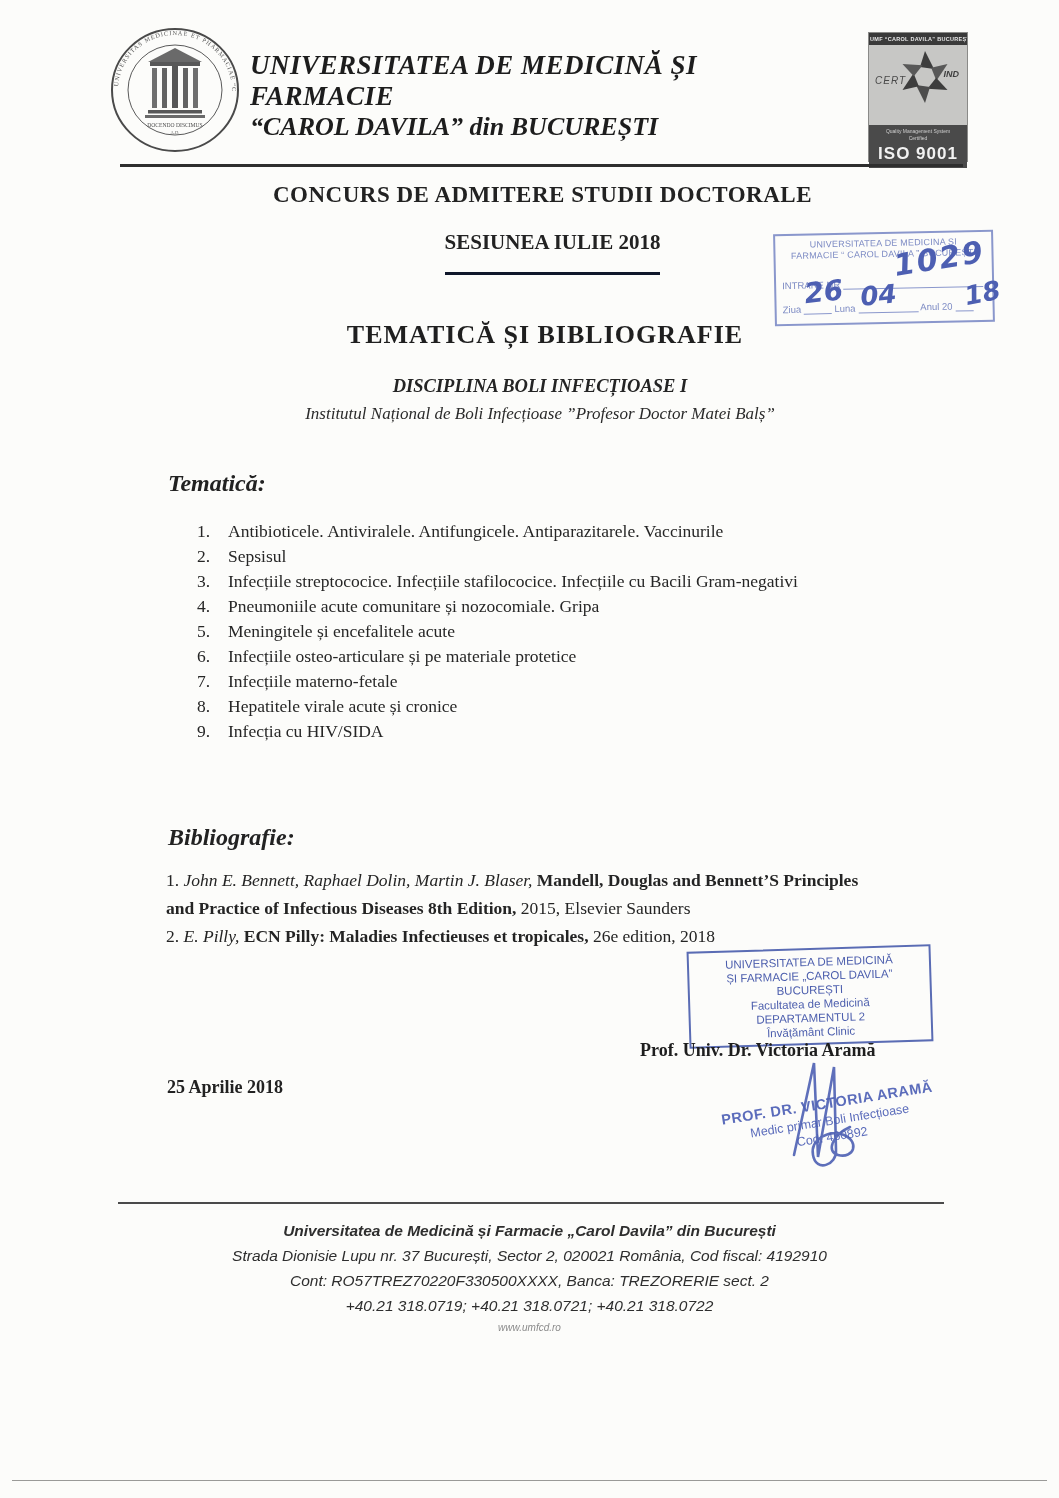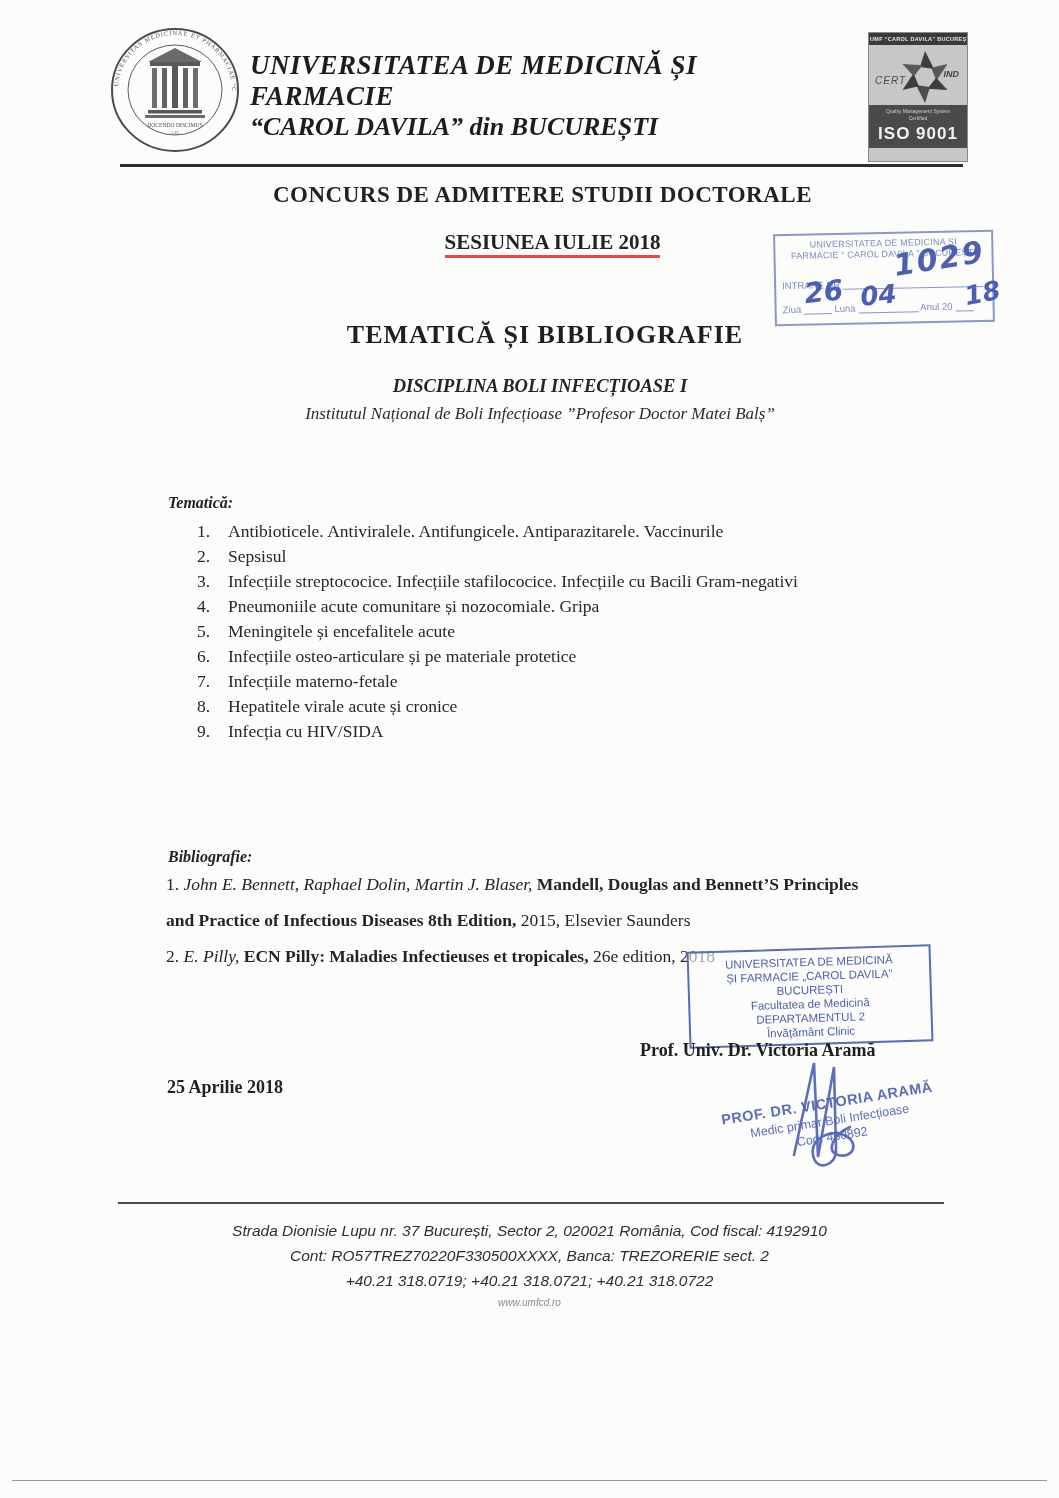--- a/index.html
+++ b/index.html
@@ -25,33 +25,33 @@
   .header-title .l2 { font-size: 26px; }
   .iso-badge {
     position: absolute; left: 868px; top: 32px; width: 100px; height: 130px;
     background: #c7c7c5; border: 1px solid #8a8a88;
     font-family: "Liberation Sans", sans-serif; text-align: center;
   }
   .iso-top {
     background: #3a3a3a; color: #e8e8e8; font-size: 5.5px; font-weight: bold;
     padding: 3px 1px; letter-spacing: 0.3px; white-space: nowrap; overflow: hidden;
   }
-  .iso-mid { position: relative; height: 60px; }
+  .iso-mid { position: relative; height: 80px; }
   .iso-cert { position: absolute; left: 6px; top: 30px; font-size: 10px; color: #4a4a4a; font-style: italic; letter-spacing: 1px; }
   .iso-ind  { position: absolute; right: 8px; top: 24px; font-size: 9px; color: #3f3f3f; font-weight: bold; font-style: italic; }
   .iso-bottom { background: #4a4a4a; color: #f2f2f2; padding: 3px 2px 4px; }
   .iso-bottom .tiny { font-size: 5px; line-height: 7px; color: #cfcfcf; }
   .iso-bottom .iso-name { font-size: 17px; font-weight: bold; letter-spacing: 1px; margin-top: 2px; }
   .header-rule { position: absolute; left: 120px; top: 164px; width: 843px; height: 3px; background: #2e2e2e; }
   
   .h-contest { position: absolute; left: 0; top: 182px; width: 1085px; text-align: center;
                font-size: 23px; font-weight: bold; letter-spacing: 0.5px; color: #222; }
   .h-session { position: absolute; left: 0; top: 230px; width: 1105px; text-align: center;
                font-size: 21px; font-weight: bold; color: #222; }
-  .h-session span { border-bottom: 3px solid #ef4444; padding-bottom: 1px; }
+  .h-session span { border-bottom: 3px solid #0f172a; padding-bottom: 18px; }
   .h-main { position: absolute; left: 0; top: 320px; width: 1090px; text-align: center;
             font-size: 26px; font-weight: bold; letter-spacing: 1px; color: #1f1f1f; }
   .h-disc { position: absolute; left: 0; top: 376px; width: 1080px; text-align: center;
             font-size: 18.5px; font-weight: bold; font-style: italic; color: #242424; }
   .h-inst { position: absolute; left: 0; top: 404px; width: 1080px; text-align: center;
             font-size: 17px; font-style: italic; color: #2b2b2b; }
   
   .stamp-reg {
     position: absolute; left: 774px; top: 232px; width: 220px; height: 92px;
     border: 2px solid #8a97cc; color: #7d8bc4;
@@ -60,29 +60,29 @@
   }
   .stamp-reg .srl { font-size: 9px; text-align: center; letter-spacing: 0.2px; line-height: 11px; white-space: nowrap; }
   .stamp-reg .row { position: absolute; font-size: 9.5px; }
   .stamp-reg .ln { display: inline-block; border-bottom: 1px solid #8a97cc; height: 10px; vertical-align: bottom; }
   .hand { position: absolute; color: #4d5fb2; font-family: "DejaVu Sans", sans-serif; font-style: italic; font-weight: bold; }
   .hw-nr   { left: 118px; top: 8px;  font-size: 30px; transform: rotate(-8deg); letter-spacing: 2px; }
   .hw-ziua { left: 28px;  top: 40px; font-size: 28px; transform: rotate(-5deg); }
   .hw-luna { left: 84px;  top: 46px; font-size: 26px; transform: rotate(-4deg); }
   .hw-anul { left: 188px; top: 46px; font-size: 26px; transform: rotate(-10deg); }
   
-  .sec-heading { position: absolute; font-size: 16px; font-weight: bold; font-style: italic; color: #222; margin-top: 24px; }
+  .sec-heading { position: absolute; font-size: 24px; font-weight: bold; font-style: italic; color: #222; }
   .tematica-heading { left: 168px; top: 470px; }
   .list { position: absolute; left: 197px; top: 519px; width: 760px; font-size: 17.5px; color: #262626; }
   .list .row { display: flex; height: 25px; line-height: 25px; }
   .list .num { width: 31px; flex: 0 0 31px; }
   
   .biblio-heading { left: 168px; top: 824px; }
   .biblio { position: absolute; left: 166px; top: 866px; width: 716px;
-            font-size: 17.5px; line-height: 36px; color: #242424; }
+            font-size: 17.5px; line-height: 28px; color: #242424; }
   .biblio i { font-style: italic; }
   .biblio b { font-weight: bold; }
   
   .stamp-dept {
     position: absolute; left: 688px; top: 948px; width: 244px;
     border: 2px solid #5a6cb4; color: #4c5ead;
     font-family: "Liberation Sans", sans-serif; font-size: 11.5px; line-height: 14px;
     text-align: center; padding: 5px 3px 4px; transform: rotate(-1.8deg);
     background: rgba(252,252,250,0.6);
   }
@@ -262,20 +262,21 @@
     <div class="s2">Medic primar Boli Infecțioase</div>
     <div class="s3">Cod: 460892</div>
   </div>
 
   <svg class="signature-svg" width="120" height="125" viewBox="0 0 120 125">
     <path d="M14,100 L34,8 L38,102 L54,12 L56,95 C57,110 36,118 33,100 C30,84 50,74 64,80 C80,87 74,104 58,100 C46,97 52,80 70,72" fill="none" stroke="#4d5fb2" stroke-width="2.6" stroke-linecap="round" opacity="0.9"></path>
   </svg>
 
   <div class="footer-rule"></div>
   <div class="footer">
+    <div class="f1">Universitatea de Medicină și Farmacie „Carol Davila” din București</div>
     <div class="fx">Strada Dionisie Lupu nr. 37 București, Sector 2, 020021 România, Cod fiscal: 4192910</div>
     <div class="fx">Cont: RO57TREZ70220F330500XXXX, Banca: TREZORERIE sect. 2</div>
     <div class="fx">+40.21 318.0719; +40.21 318.0721; +40.21 318.0722</div>
     <div class="f5">www.umfcd.ro</div>
   </div>
 
   <div class="scan-edge"></div>
 </div>
 
 </body></html>

